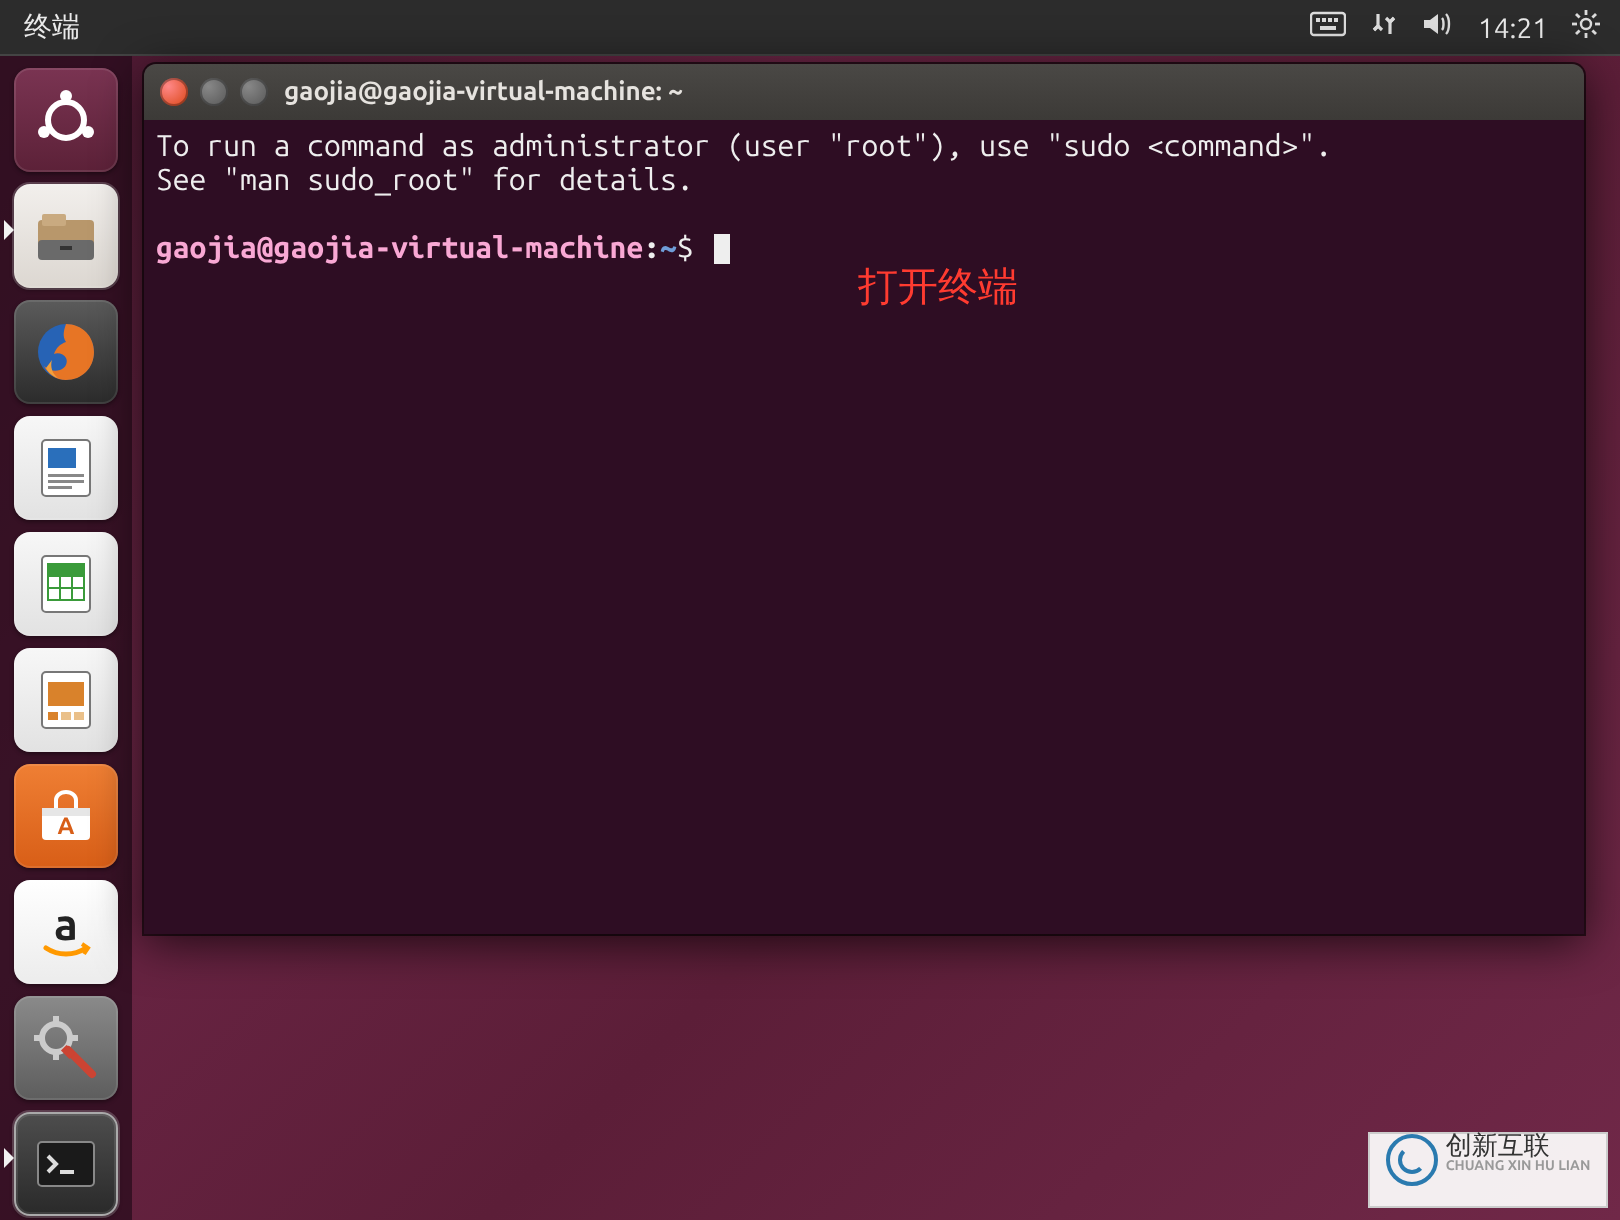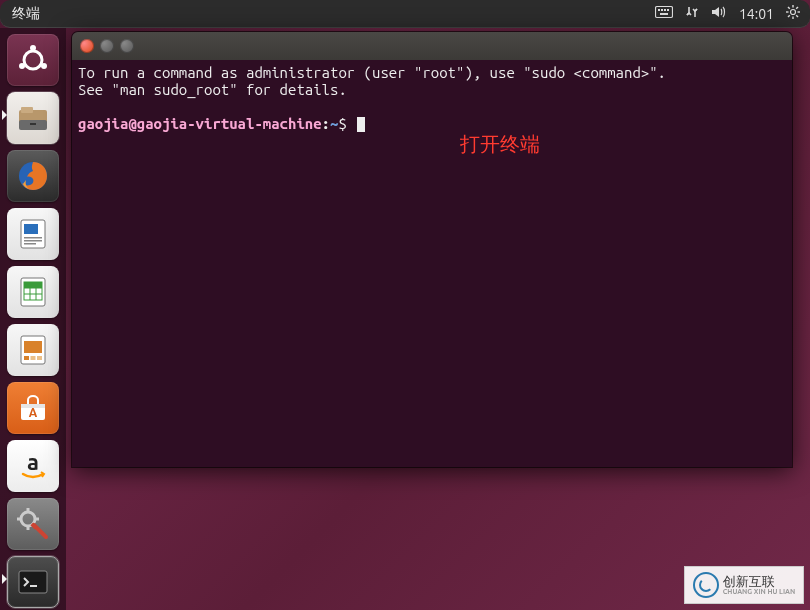--- a/index.html
+++ b/index.html
@@ -13,21 +13,20 @@
   }
   .menubar {
     height: 28px;
     background: #2c2c2c;
     color: #eaeaea;
     font-size: 14px;
     display: flex;
     align-items: center;
     padding: 0 6px;
     border-bottom: 1px solid #444;
-    border-radius: 10px;
   }
   .menubar .app-name { padding: 0 6px; }
   .menubar .spacer { flex: 1; }
   .menubar .tray { display: flex; align-items: center; gap: 12px; padding-right: 4px; }
   .menubar .tray svg { fill: #dcdcdc; }
 
   .launcher {
     position: absolute;
     top: 28px;
     left: 0;
@@ -124,33 +123,33 @@
     background: #eeeeee;
     vertical-align: text-bottom;
     margin-left: 2px;
   }
   .annotation {
     position: absolute;
     color: #ff3b30;
     font-family: "Microsoft YaHei", SimSun, sans-serif;
     font-size: 20px;
     top: 76px;
-    left: 388px;
+    left: 357px;
   }
 
   .watermark {
     position: absolute;
     right: 6px;
     bottom: 6px;
     width: 120px;
     height: 38px;
     background: rgba(255,255,255,0.92);
     border: 1px solid #ccc;
     display: flex;
-    align-items: center;
+    align-items: flex-start;
     justify-content: center;
     gap: 4px;
   }
   .watermark .wm-logo {
     width: 26px; height: 26px;
     border: 2px solid #2a7aaf;
     border-radius: 50%;
     position: relative;
   }
   .watermark .wm-logo::after {
@@ -193,21 +192,21 @@
           <path d="M4 2v6l-2 2M10 12V6l2-2" stroke="#dcdcdc" stroke-width="1.6" fill="none"></path>
           <path d="M2 10l2-2 2 2M12 4l-2 2-2-2" stroke="#dcdcdc" stroke-width="1.6" fill="none"></path>
         </svg>
     </span>
     <span>
       <svg width="16" height="14" viewBox="0 0 16 14">
           <path d="M1 5h3l4-3v10l-4-3H1z" fill="#dcdcdc"></path>
           <path d="M10 4c1 1 1 5 0 6M12 2c2 2 2 8 0 10" stroke="#dcdcdc" stroke-width="1.2" fill="none"></path>
         </svg>
     </span>
-    <span>14:01</span>
+    <span>14:21</span>
     <span>
       <svg width="14" height="14" viewBox="0 0 14 14">
           <circle cx="7" cy="7" r="2.5" fill="none" stroke="#dcdcdc" stroke-width="1.2"></circle>
           <g stroke="#dcdcdc" stroke-width="1.4">
             <line x1="7" y1="0" x2="7" y2="2.5"></line>
             <line x1="7" y1="11.5" x2="7" y2="14"></line>
             <line x1="0" y1="7" x2="2.5" y2="7"></line>
             <line x1="11.5" y1="7" x2="14" y2="7"></line>
             <line x1="2" y1="2" x2="3.8" y2="3.8"></line>
             <line x1="10.2" y1="10.2" x2="12" y2="12"></line>
@@ -315,20 +314,21 @@
   </div>
 </div>
 
 <div class="terminal-window">
   <div class="win-titlebar">
     <div class="win-buttons">
       <div class="win-btn close"></div>
       <div class="win-btn min"></div>
       <div class="win-btn max"></div>
     </div>
+    <span>gaojia@gaojia-virtual-machine: ~</span>
   </div>
   <div class="term-body"><span>To run a command as administrator (user "root"), use "sudo &lt;command&gt;".</span>
 <span>See "man sudo_root" for details.</span>
 
 <span class="prompt-user">gaojia@gaojia-virtual-machine</span><span class="prompt-colon">:</span><span class="prompt-path">~</span><span class="prompt-dollar">$</span> <span class="cursor"></span>
     <div class="annotation">打开终端</div>
   </div>
 </div>
 
 <div class="watermark">

